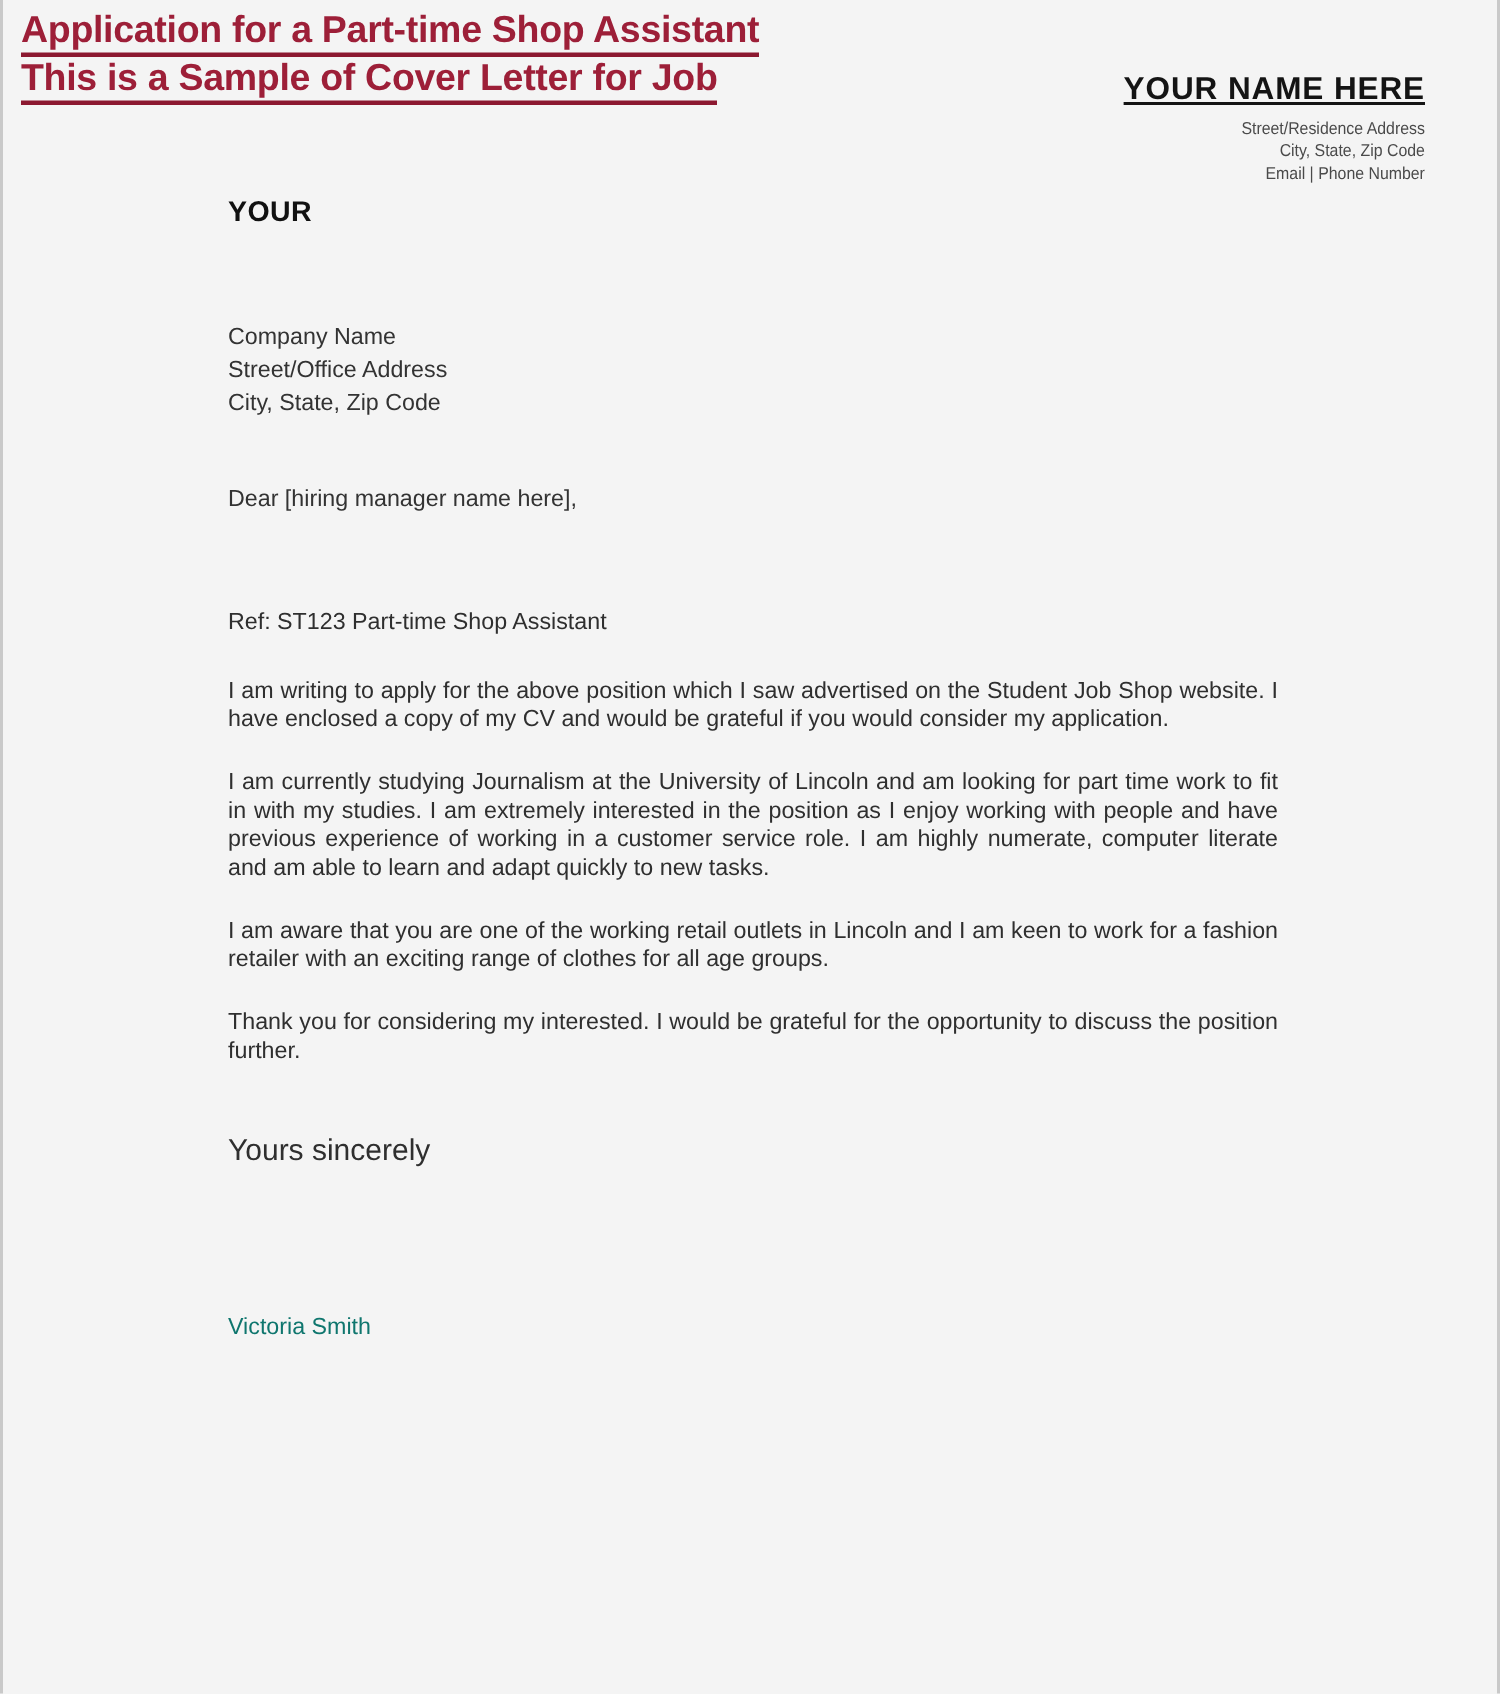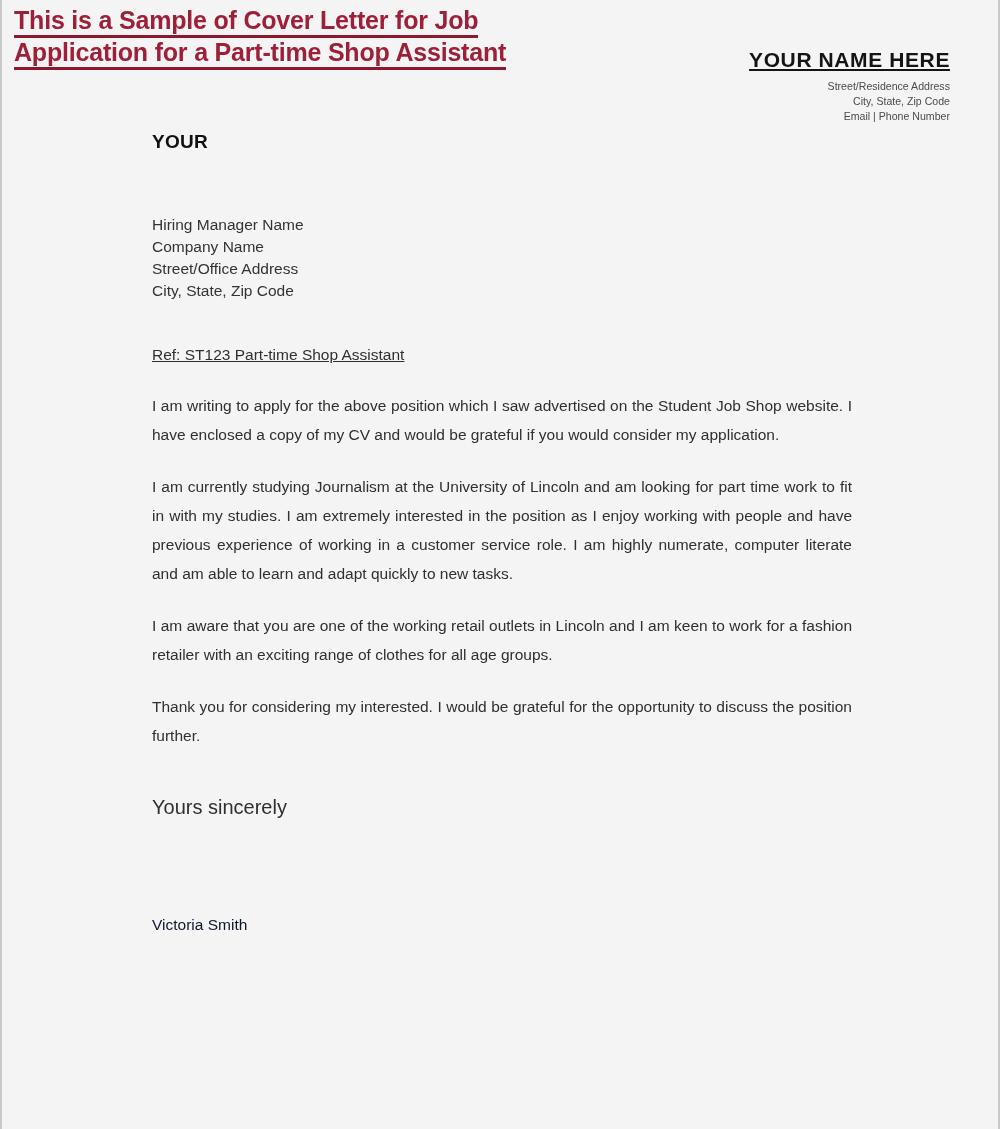--- a/index.html
+++ b/index.html
@@ -109,79 +109,78 @@
     color: #333333;
     margin: 0 0 60px 0;
   }
 
   .ref-line {
     font-family: "Liberation Sans", sans-serif;
     font-size: 15.5px;
     line-height: 22px;
     color: #2f2f2f;
     margin: 0 0 25px 0;
-    text-decoration: underline;
   }
 
   .para {
     font-family: "Liberation Sans", sans-serif;
     font-size: 15.5px;
-    line-height: 29px;
+    line-height: 19px;
     color: #2f2f2f;
     text-align: justify;
     margin: 0 0 23px 0;
   }
   .para.last { margin-bottom: 0; }
 
   .closing {
     font-family: "Liberation Sans", sans-serif;
     font-size: 20px;
     line-height: 22px;
     color: #2f2f2f;
     margin: 46px 0 0 0;
   }
 
   .signature {
     font-family: "Liberation Sans", sans-serif;
     font-size: 15.5px;
     line-height: 22px;
-    color: #0f172a;
+    color: #0f766e;
     margin: 96px 0 0 0;
   }
 </style>
 </head>
 <body>
 
 <div id="page">
 
   <div class="doc-title">
+    <span class="tline"><span>Application for a Part-time Shop Assistant</span></span>
     <span class="tline"><span>This is a Sample of Cover Letter for Job</span></span>
-    <span class="tline"><span>Application for a Part-time Shop Assistant</span></span>
   </div>
 
   <div class="sender">
     <div class="sender-name">YOUR NAME HERE</div>
     <div class="sender-lines">
       <div>Street/Residence Address</div>
       <div>City, State, Zip Code</div>
       <div>Email | Phone Number</div>
     </div>
   </div>
 
   <div class="letter">
 
     <div class="date-label">YOUR</div>
 
     <div class="recipient">
-      <div>Hiring Manager Name</div>
       <div>Company Name</div>
       <div>Street/Office Address</div>
       <div>City, State, Zip Code</div>
     </div>
 
+    <div class="salutation">Dear [hiring manager name here],</div>
 
     <div class="ref-line">Ref:  ST123 Part-time Shop Assistant</div>
 
     <p class="para">I am writing to apply for the above position which I saw advertised on the Student Job Shop website.  I have enclosed a copy of my CV and would be grateful if you would consider my application.</p>
     <p class="para">I am currently studying Journalism at the University of Lincoln and am looking for part time work to fit in with my studies.  I am extremely interested in the position as I enjoy working with people and have previous experience of working in a customer service role.  I am highly numerate, computer literate and am able to learn and adapt quickly to new tasks.</p>
     <p class="para">I am aware that you are one of the working retail outlets in Lincoln and I am keen to work for a fashion retailer with an exciting range of clothes for all age groups.</p>
     <p class="para last">Thank you for considering my interested.  I would be grateful for the opportunity to discuss the position further.</p>
 
     <div class="closing">Yours sincerely</div>
 

